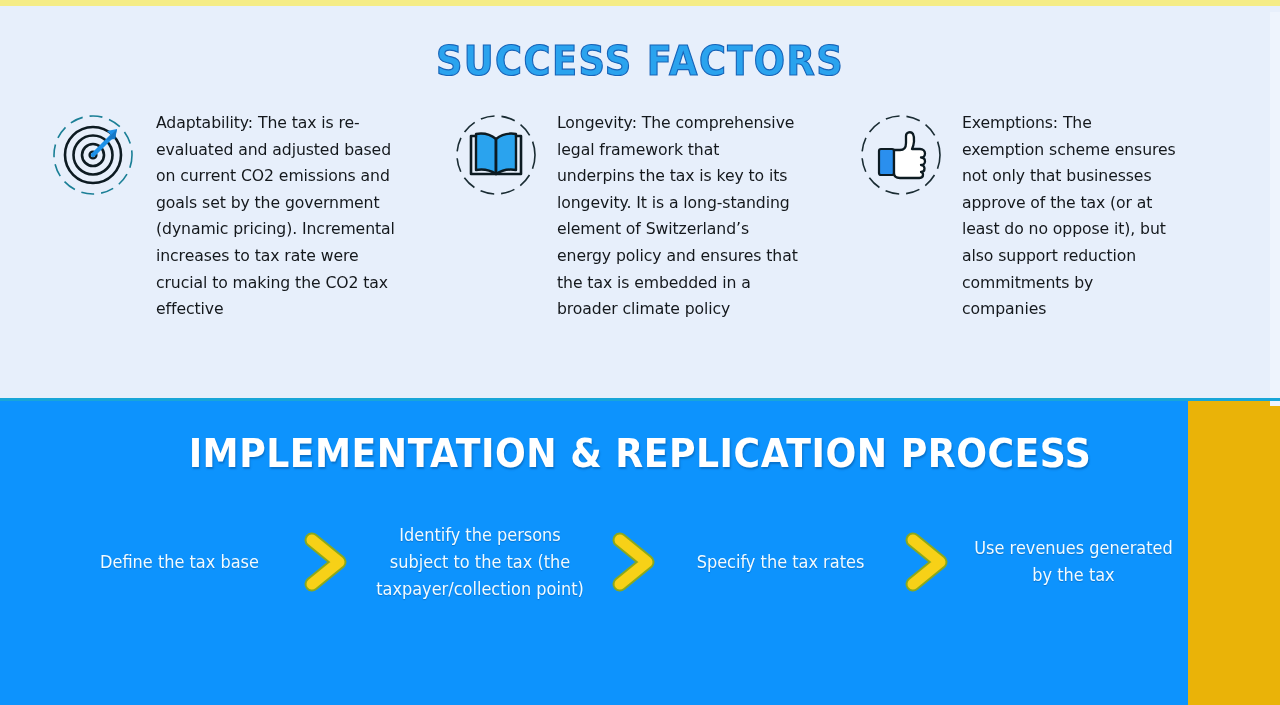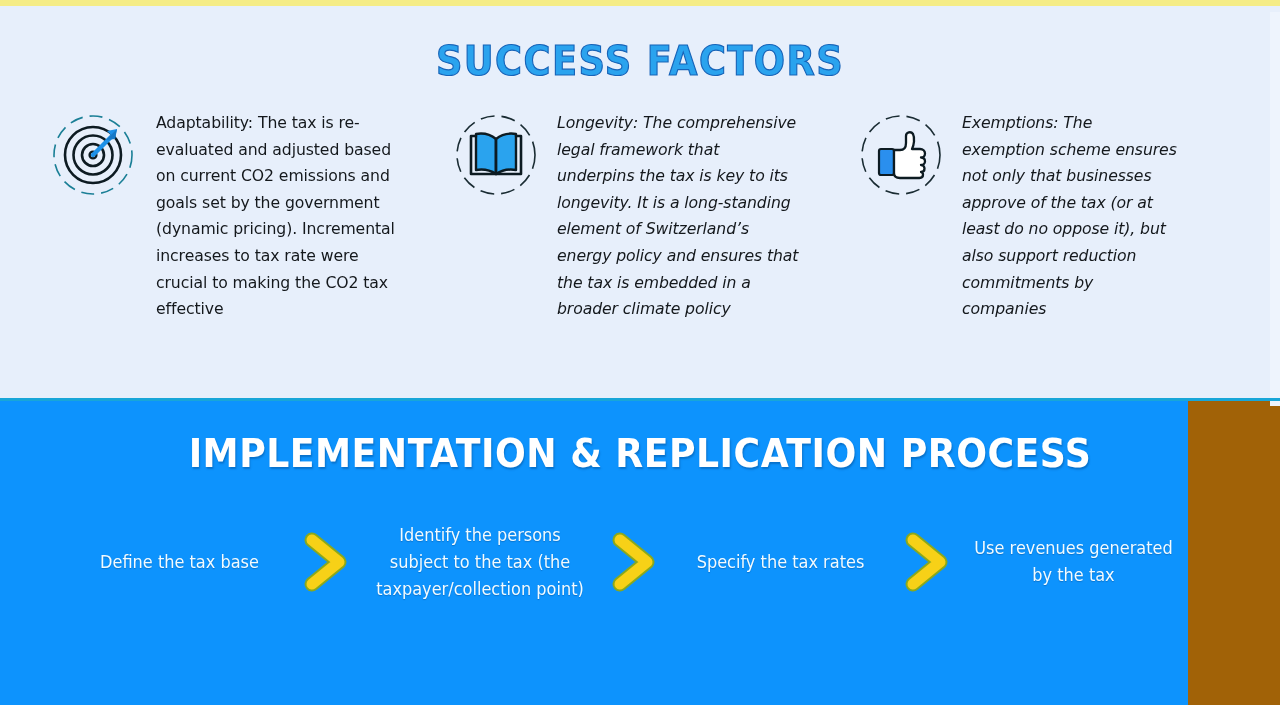--- a/index.html
+++ b/index.html
@@ -8,21 +8,21 @@
     background: #ffffff;
   }
   body {
     font-family: "Liberation Sans", sans-serif;
   }
   .slide {
     position: relative;
     width: 1280px;
     height: 705px;
     overflow: hidden;
-    background: #a16207;
+    background: #eab308;
   }
   
   .top-strip {
     position: absolute;
     left: 0; top: 0;
     width: 1280px;
     height: 6px;
     background: #f5ec86;
   }
   .right-strip {
@@ -69,22 +69,22 @@
     left: 0; top: 104px;
     width: 1016px;
     display: flex;
     align-items: flex-start;
   }
   .card {
     display: flex;
     align-items: flex-start;
   }
   .card-1 { margin-left: 50px; width: 365px; }
-  .card-2 { margin-left: 38px; width: 360px; font-style: italic; }
-  .card-3 { margin-left: 45px; width: 330px; font-style: italic; }
+  .card-2 { margin-left: 38px; width: 360px; }
+  .card-3 { margin-left: 45px; width: 330px; }
 
   .icon-wrap {
     flex: 0 0 auto;
     width: 86px;
     height: 86px;
     position: relative;
     margin-top: 2px;
   }
   .icon-wrap svg { display: block; }
 

